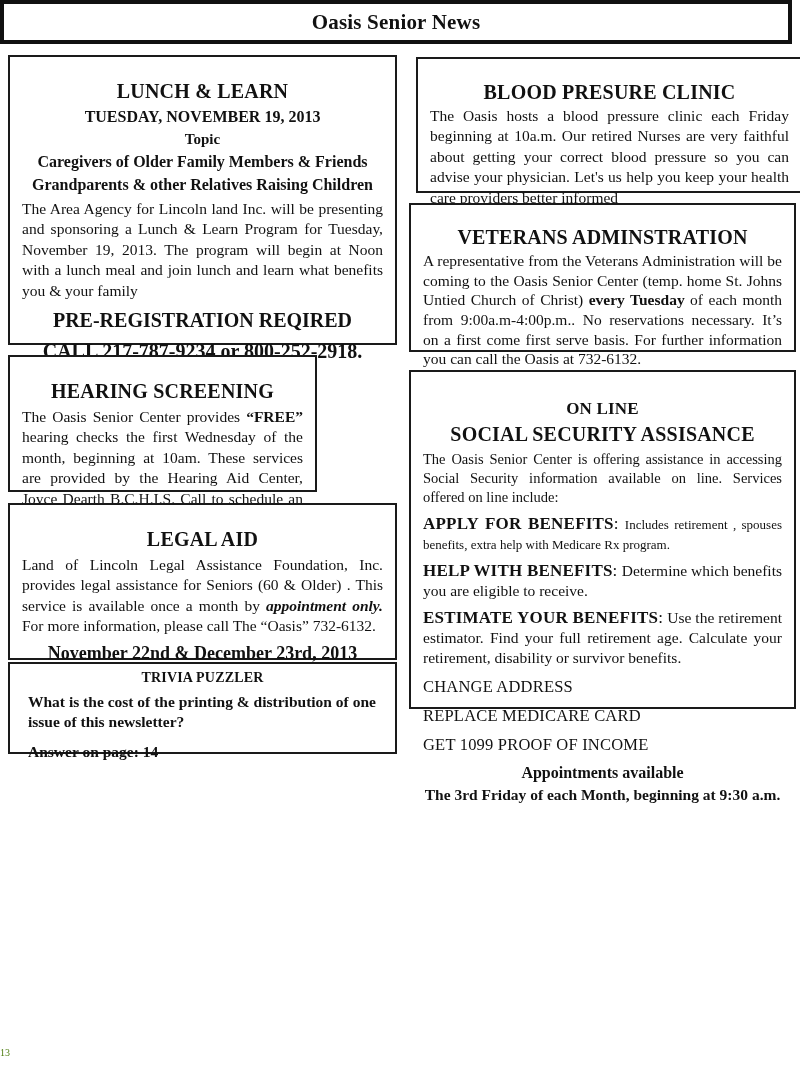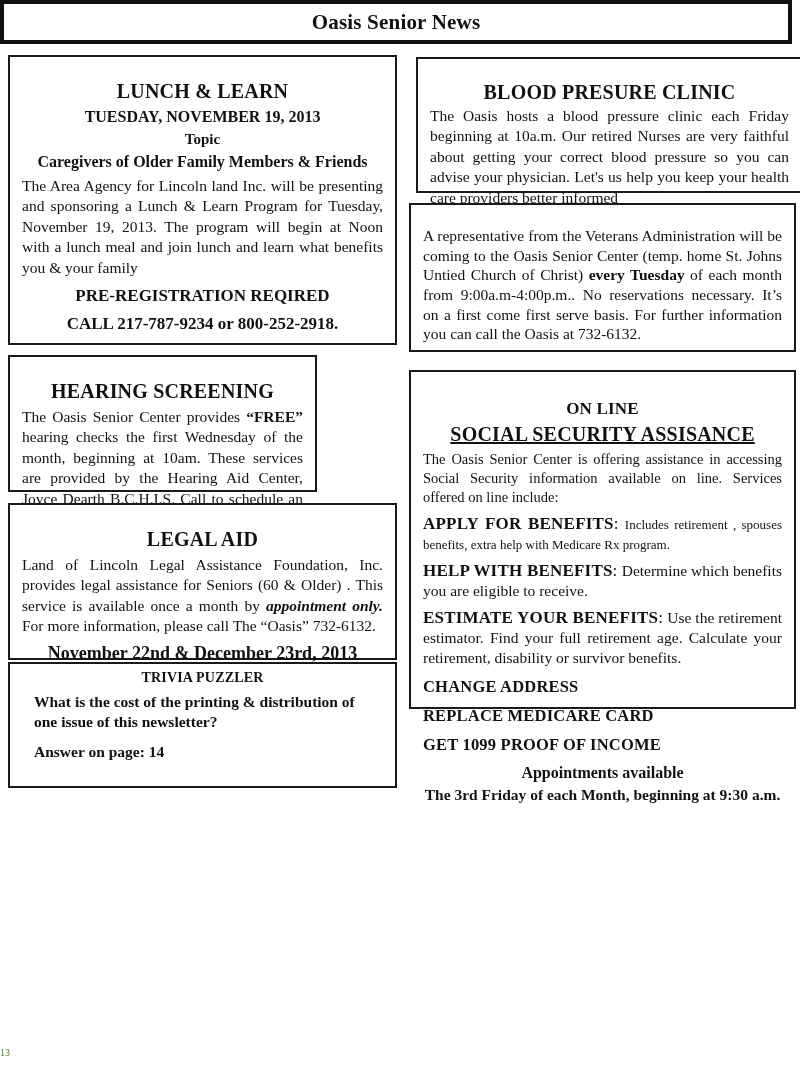--- a/index.html
+++ b/index.html
@@ -31,43 +31,43 @@
     font-size:20px;font-weight:bold;text-align:center;
     margin:4px 0 4px 0;letter-spacing:.2px;
   }
   .box-title.sm{font-size:14px;margin:4px 0 6px 0;}
   .body-text{
     font-size:15.5px;line-height:1.32;text-align:justify;margin:2px 0;
   }
   .center-bold{font-weight:bold;text-align:center;}
   .cb16{font-size:16px;margin:5px 0;}
   .cb15{font-size:15px;margin:5px 0;}
-  .cb17{font-size:17px;margin:8px 0 4px 0;}
+  .cb17{font-size:20px;margin:8px 0 4px 0;}
   .dates-line{font-size:18px;margin:6px 0 2px 0;}
   
   #lunch-box{left:8px;top:55px;width:389px;height:290px;}
   #hearing-box{left:8px;top:355px;width:309px;height:137px;}
   #legal-box{left:8px;top:503px;width:389px;height:157px;}
-  #trivia-box{left:8px;top:662px;width:389px;height:126px;padding:2px 24px;}
+  #trivia-box{left:8px;top:662px;width:389px;height:92px;padding:2px 18px;}
   
   #blood-box{left:416px;top:57px;width:387px;height:136px;}
   #veterans-box{left:409px;top:203px;width:387px;height:149px;}
   #online-box{left:409px;top:370px;width:387px;height:339px;}
   #veterans-box .box-title{margin:2px 0 2px 0;}
   #veterans-box .body-text{line-height:1.27;}
   #blood-box .box-title{margin:3px 0 2px 0;}
   #online-box .box-title.t1{font-size:17px;margin:8px 0 4px 0;}
-  #online-box .box-title.t2{font-size:20px;margin:2px 0 4px 0;text-decoration:underline;}
+  #online-box .box-title.t2{font-size:20px;margin:2px 0 4px 0;}
   .intro-text{font-size:14.5px;line-height:1.3;text-align:justify;margin:2px 0 6px 0;}
   .service{margin:6px 0;text-align:justify;line-height:1.25;}
   .service .svc-label{font-size:17px;font-weight:bold;letter-spacing:.2px;}
   .service .svc-colon{font-size:17px;font-weight:normal;}
   .service .svc-desc{font-size:15.5px;}
   .service.small-desc .svc-desc{font-size:13px;}
-  .bold-line{font-size:16.5px;font-weight:bold;margin:9px 0;letter-spacing:.2px;}
+  .bold-line{font-size:16.5px;font-weight:normal;margin:9px 0;letter-spacing:.2px;}
   .appt-line{font-size:16px;margin:8px 0 2px 0;}
   .sched-line{font-size:15.5px;margin:4px 0;}
   .trivia-q{font-size:15.5px;font-weight:bold;line-height:1.32;margin:2px 0 10px 0;}
   .trivia-a{font-size:15.5px;font-weight:bold;margin:2px 0;}
   #page-number{
     position:absolute;left:0;top:1047px;width:800px;
     text-align:left;font-size:10px;color:#4d7c0f;
   }
 </style>
 </head>
@@ -77,20 +77,21 @@
 
   <div id="header-box" class="boxed">
     <span class="page-title">Oasis Senior News</span>
   </div>
 
   <section class="box" id="lunch-box">
     <div class="box-title">LUNCH &amp; LEARN</div>
     <div class="center-bold cb16">TUESDAY, NOVEMBER 19, 2013</div>
     <div class="center-bold cb15">Topic</div>
     <div class="center-bold cb16">Caregivers of Older Family Members &amp; Friends</div>
+    <div class="center-bold cb16">Grandparents &amp; other Relatives Raising Children</div>
     <p class="body-text">The Area Agency for Lincoln land Inc. will be presenting and sponsoring a Lunch &amp; Learn Program for Tuesday, November 19, 2013.  The program will begin at Noon with a lunch meal and join lunch and learn what benefits you &amp; your family</p>
     <div class="center-bold cb17">PRE-REGISTRATION REQIRED</div>
     <div class="center-bold cb17">CALL 217-787-9234 or 800-252-2918.</div>
   </section>
 
   <section class="box" id="hearing-box">
     <div class="box-title">HEARING SCREENING</div>
     <p class="body-text"><span>The Oasis Senior Center provides </span><span style="font-weight: bold;">“FREE”</span><span> hearing checks the first Wednesday of the month, beginning at 10am. These services are provided by the Hearing Aid Center, Joyce Dearth B.C.H.I.S.  Call to  schedule an appointment at 723-6132.</span></p>
   </section>
 
@@ -105,20 +106,21 @@
     <div class="trivia-q">What is the cost of the printing &amp; distribution of one issue of this newsletter?</div>
     <div class="trivia-a">Answer on page: 14</div>
   </section>
 
   <section class="box" id="blood-box">
     <div class="box-title">BLOOD PRESURE CLINIC</div>
     <p class="body-text">The Oasis hosts a blood pressure clinic each Friday beginning at 10a.m.  Our retired Nurses are very faithful about getting your correct blood pressure so you can advise your physician.  Let's us help you keep your health care providers better informed</p>
   </section>
 
   <section class="box" id="veterans-box">
+    <div class="box-title">VETERANS ADMINSTRATION</div>
     <p class="body-text"><span>A representative from the Veterans Administration will be  coming  to the  Oasis Senior Center (temp. home St. Johns Untied Church of Christ) </span><span style="font-weight: bold;">every Tuesday</span><span> of each month  from  9:00a.m-4:00p.m..    No  reservations necessary.  It’s on a first come first serve basis.  For further information you can call the Oasis at 732-6132.</span></p>
   </section>
 
   <section class="box" id="online-box">
     <div class="box-title t1">ON LINE</div>
     <div class="box-title t2">SOCIAL SECURITY ASSISANCE</div>
     <p class="intro-text">The Oasis Senior Center is offering assistance in accessing Social Security information available on line.  Services offered on line include:</p>
 
     <p class="service small-desc"><span class="svc-label">APPLY FOR BENEFITS</span><span class="svc-colon">:  </span><span class="svc-desc">Includes retirement , spouses benefits, extra help with Medicare Rx program.</span></p>
 

